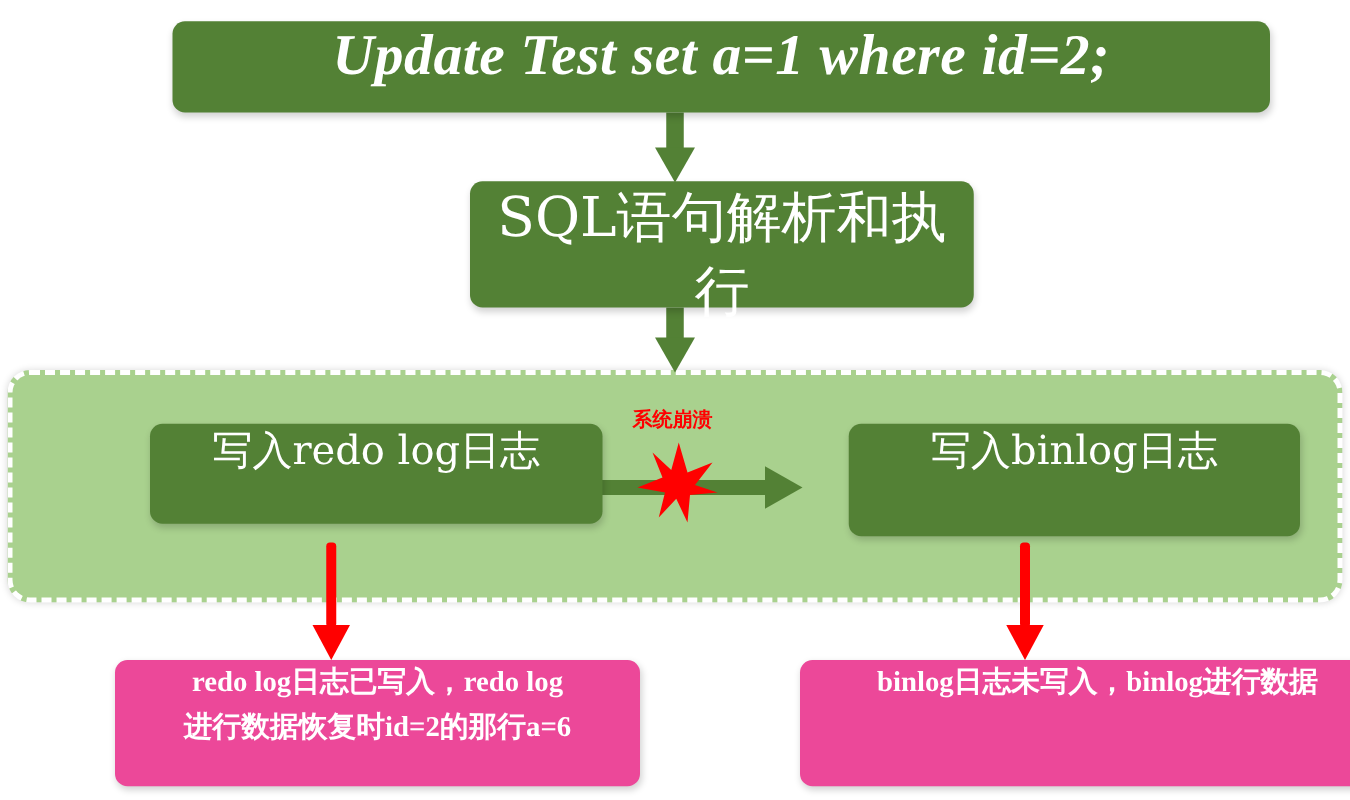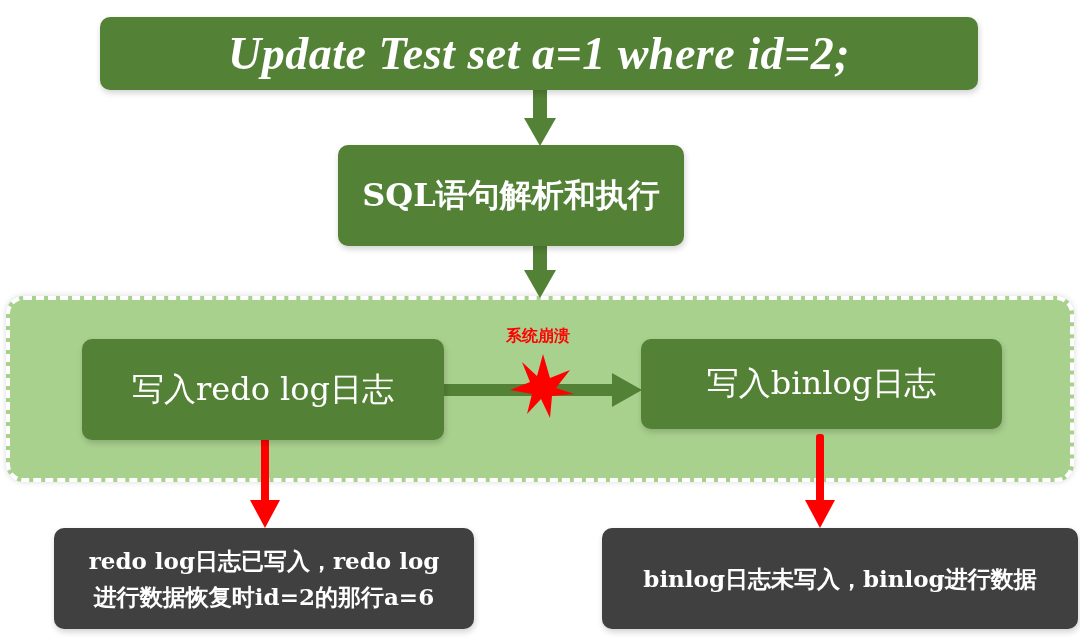--- a/index.html
+++ b/index.html
@@ -1,40 +1,40 @@
 <!DOCTYPE html>
 <html><head>
   <meta charset="utf-8">
   <style>
     html, body { margin: 0; padding: 0; }
     body {
       width: 1080px; height: 640px; background: #ffffff; position: relative; overflow: hidden;
       font-family: "DejaVu Serif", "Liberation Serif", serif;
     }
     .box {
-      position: absolute; display: flex; align-items: center; justify-content: center;
-      color: #ffffff; border-radius: 10px; box-sizing: border-box; text-align: center;
+      position: absolute; display: flex; justify-content: center;
+      color: #ffffff; border-radius: 10px; box-sizing: border-box; text-align: center; margin-left: 38px;
     }
     .green { background: #538135; box-shadow: 1px 3px 6px rgba(0,0,0,0.18); }
-    .red { background: #404040; box-shadow: 1px 3px 6px rgba(0,0,0,0.18); font-weight: bold; }
+    .red { background: #ec4899; box-shadow: 1px 3px 6px rgba(0,0,0,0.18); font-weight: bold; font-family: Liberation Serif, serif; }
     #sql-box {
       left: 100px; top: 17px; width: 878px; height: 73px;
       font-family: "Liberation Serif", "DejaVu Serif", serif; font-style: italic; font-weight: bold;
       font-size: 46px; letter-spacing: 0.5px;
     }
     #parse-box {
-      left: 338px; top: 145px; width: 346px; height: 101px;
-      font-size: 32px; font-weight: bold;
+      left: 338px; top: 145px; width: 403px; height: 101px;
+      font-size: 44px; font-weight: normal;
     }
     #container {
       position: absolute; left: 6px; top: 296px; width: 1068px; height: 186px;
       background: #a9d18e; border: 4px dashed #ffffff; border-radius: 18px; box-sizing: border-box;
       box-shadow: 0 0 6px rgba(0,0,0,0.15);
     }
-    #redo-box { left: 82px; top: 339px; width: 362px; height: 101px; font-size: 32px; }
+    #redo-box { left: 82px; top: 339px; width: 362px; height: 80px; font-size: 32px; }
     #binlog-box { left: 641px; top: 339px; width: 361px; height: 90px; font-size: 32px; }
     #crash-label {
       position: absolute; left: 478px; top: 326px; width: 120px; text-align: center;
       color: #ff0000; font-weight: bold; font-size: 16px;
       font-family: "DejaVu Sans", "Liberation Sans", sans-serif;
     }
     #redo-note { left: 54px; top: 528px; width: 420px; height: 101px; font-size: 23px; line-height: 36px; }
     #binlog-note { left: 602px; top: 528px; width: 476px; height: 101px; font-size: 23px; line-height: 36px; }
     svg.overlay { position: absolute; left: 0; top: 0; pointer-events: none; }
   </style>

